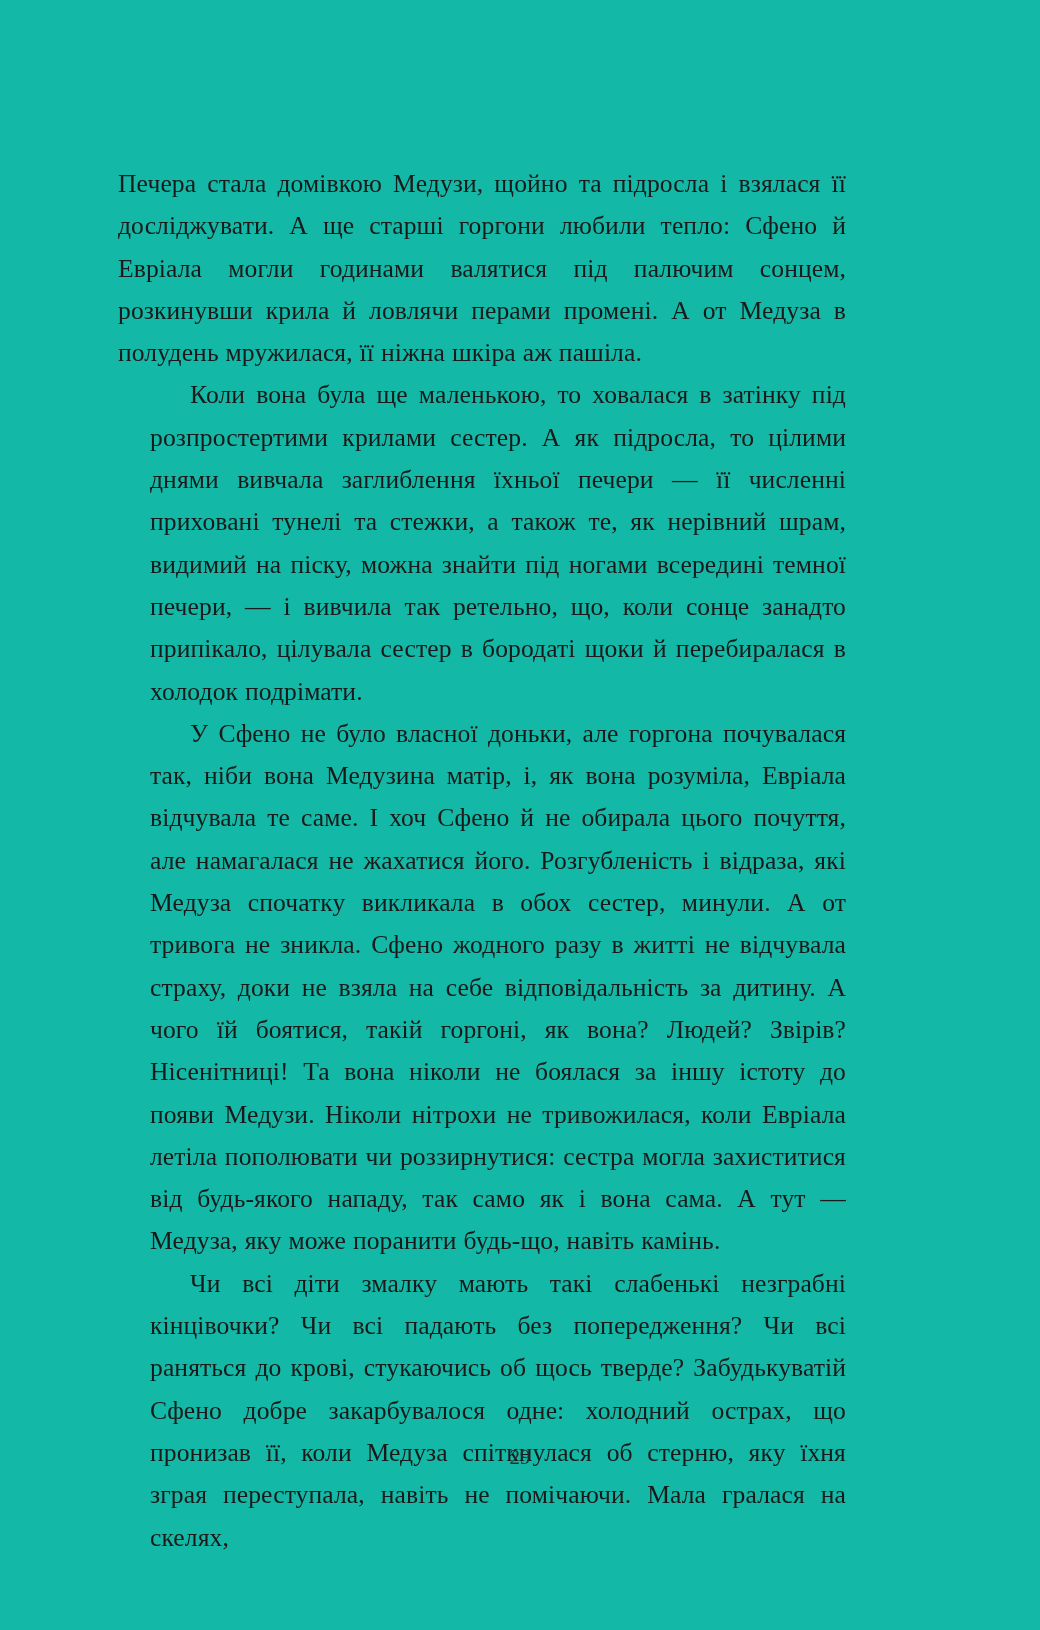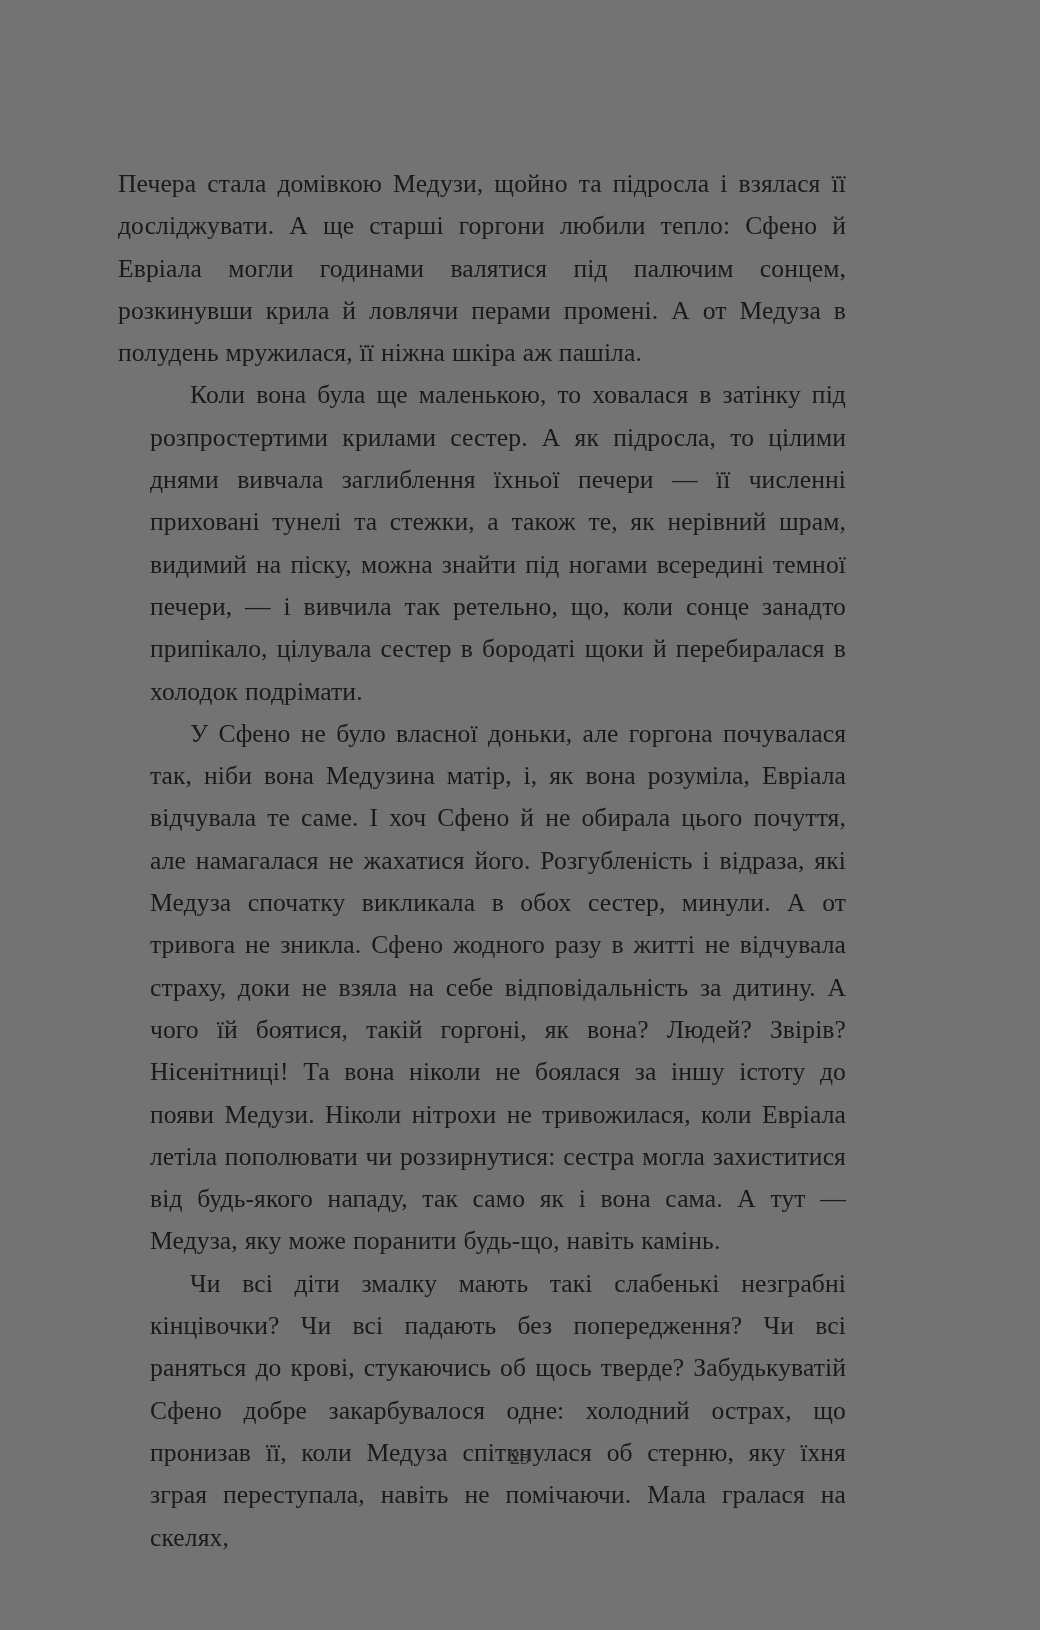--- a/index.html
+++ b/index.html
@@ -14,21 +14,21 @@
     color: #1a1a1a;
     position: relative;
     overflow: hidden;
   }
   .page {
     position: absolute;
     left: 0;
     top: 0;
     width: 1040px;
     height: 1630px;
-    background: #737373;
+    background: #14b8a6;
   }
   .text-block {
     position: absolute;
     left: 118px;
     top: 163px;
     width: 728px;
   }
   .para {
     margin: 0;
     text-align: justify;

